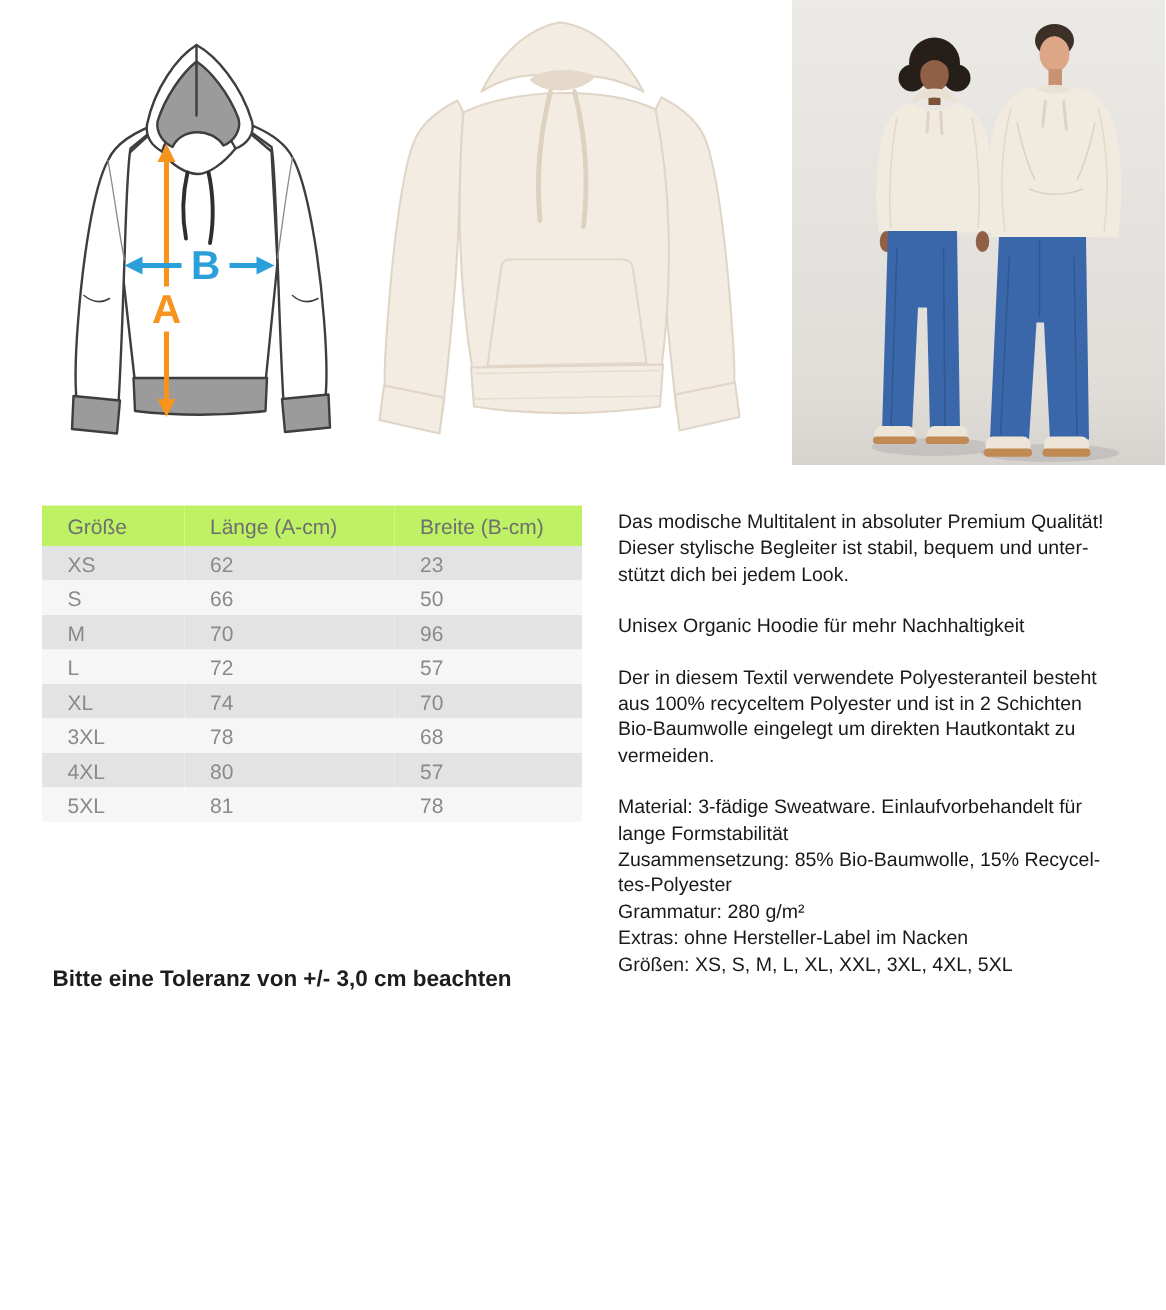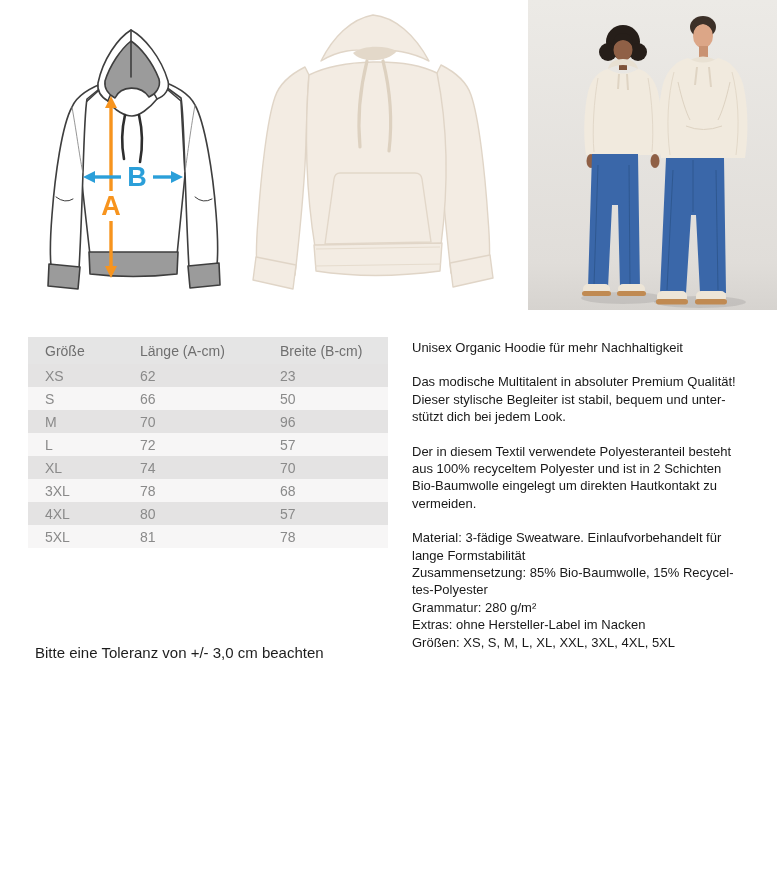--- a/index.html
+++ b/index.html
@@ -15,29 +15,29 @@
 
   table.size-table {
     position:absolute; left:28px; top:337px; width:360px;
     border-collapse:collapse; table-layout:fixed;
     font-size:14px; color:#8a8a8a;
   }
   table.size-table col.c1 { width:95px; }
   table.size-table col.c2 { width:140px; }
   table.size-table th {
     font-weight:normal; text-align:left; color:#6f6f6f;
-    background:#e5e5e5; height:27px; padding:0 0 0 17px;
+    background:#bef264; height:27px; padding:0 0 0 17px;
   }
   table.size-table td { height:23px; padding:0 0 0 17px; }
   table.size-table tbody tr:nth-child(odd) td  { background:#e4e3e3; }
   table.size-table tbody tr:nth-child(even) td { background:#f7f6f6; }
 
   .tolerance-note {
     position:absolute; left:35px; top:629px;
-    font-size:15px; color:#1d1d1d;
+    font-size:15px; color:#1d1d1d;font-weight:bold;
   }
   .desc {
     position:absolute; left:412px; top:339px; width:365px;
     font-size:13px; line-height:17.4px; color:#191919;
   }
   .desc p { margin:0 0 17px 0; white-space:pre-line; }
   .desc p:nth-of-type(4) { margin-top:11px; }
   .desc p:nth-of-type(6) { margin-top:6px; }
 
   svg text.meas-label {
@@ -238,24 +238,24 @@
         <td>5XL</td>
         <td>81</td>
         <td>78</td>
       </tr>
     </tbody>
   </table>
 
   <p class="tolerance-note">Bitte eine Toleranz von +/- 3,0 cm beachten</p>
 
   <div class="desc">
-    <p>Unisex Organic Hoodie für mehr Nachhaltigkeit</p>
     <p>Das modische Multitalent in absoluter Premium Qualität!
 Dieser stylische Begleiter ist stabil, bequem und unter-
 stützt dich bei jedem Look.</p>
+    <p>Unisex Organic Hoodie für mehr Nachhaltigkeit</p>
     <p>Der in diesem Textil verwendete Polyesteranteil besteht
 aus 100% recyceltem Polyester und ist in 2 Schichten
 Bio-Baumwolle eingelegt um direkten Hautkontakt zu
 vermeiden.</p>
     <p>Material: 3-fädige Sweatware. Einlaufvorbehandelt für
 lange Formstabilität
 Zusammensetzung: 85% Bio-Baumwolle, 15% Recycel-
 tes-Polyester
 Grammatur: 280 g/m²
 Extras: ohne Hersteller-Label im Nacken

